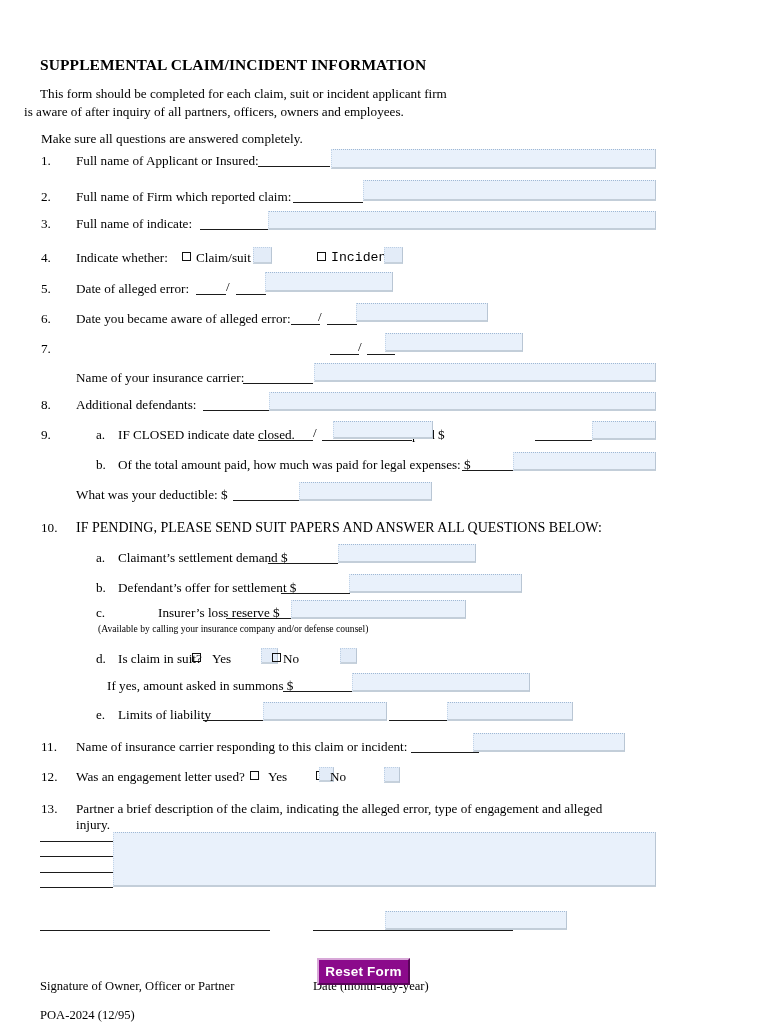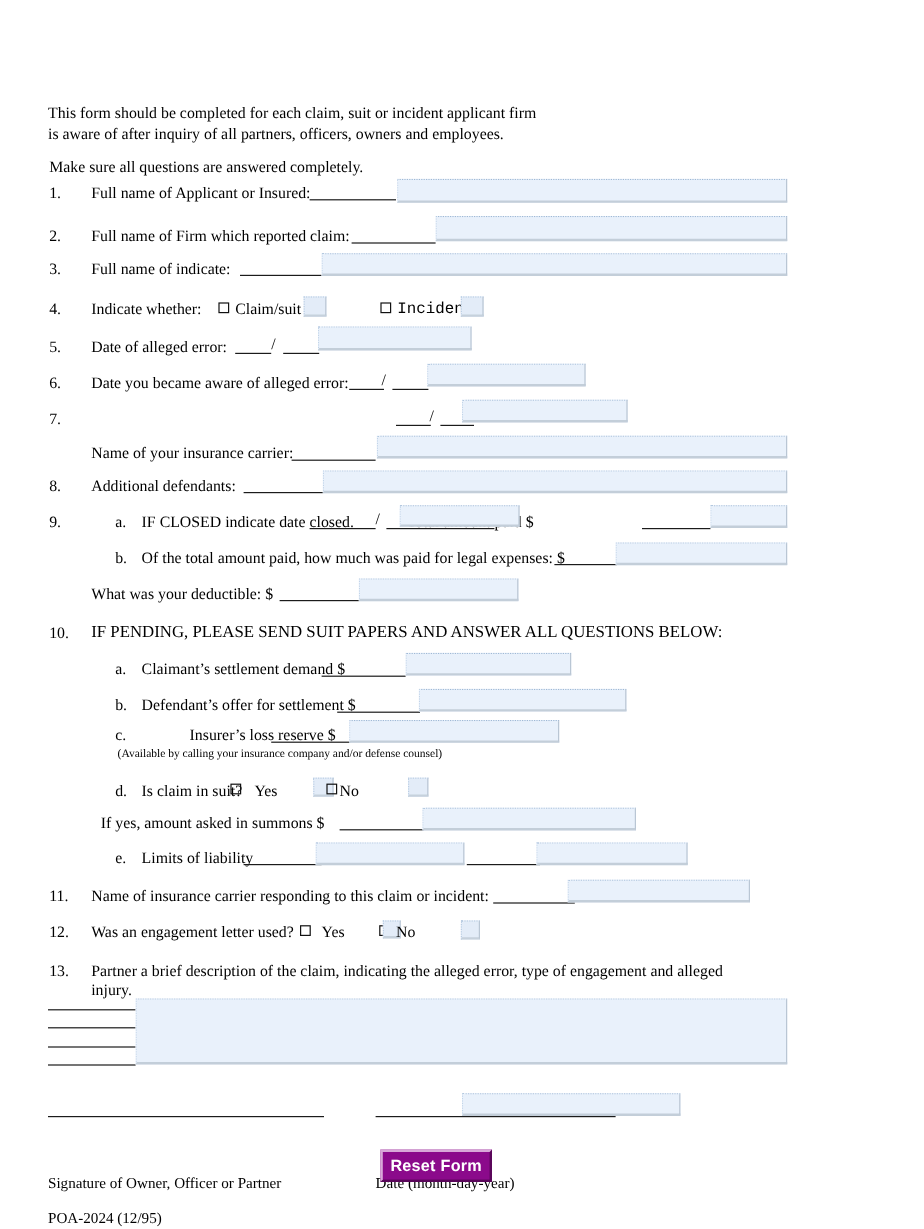--- a/index.html
+++ b/index.html
@@ -113,23 +113,24 @@
     box-sizing: border-box;
     cursor: pointer;
     letter-spacing: 0.2px;
   }
 </style>
 </head>
 <body>
 
 <div class="page">
 
+  <div class="abs title" style="left:40px; top:56px;">SUPPLEMENTAL CLAIM/INCIDENT INFORMATION</div>
 
   <div class="abs body-text" style="left:40px; top:86px;">This form should be completed for each claim, suit or incident applicant firm</div>
-  <div class="abs body-text" style="left:40px; top:104px;text-align:right;">is aware of after inquiry of all partners, officers, owners and employees.</div>
+  <div class="abs body-text" style="left:24px; top:104px;text-align:right;">is aware of after inquiry of all partners, officers, owners and employees.</div>
   <div class="abs body-text" style="left:41px; top:131px;">Make sure all questions are answered completely.</div>
 
   <div class="abs num" style="left:41px; top:153px;">1.</div>
   <div class="abs label" style="left:76px; top:153px;">Full name of Applicant or Insured:</div>
   <div class="rule" style="left:258px; top:166px; width:72px;"></div>
   <div class="field" style="left:331px; top:149px; width:325px; height:20px;"></div>
 
   <div class="abs num" style="left:41px; top:189px;">2.</div>
   <div class="abs label" style="left:76px; top:189px;">Full name of Firm which reported claim:</div>
   <div class="rule" style="left:293px; top:202px; width:70px;"></div>
@@ -219,21 +220,21 @@
 
   <div class="abs num" style="left:96px; top:651px;">d.</div>
   <div class="abs label" style="left:118px; top:651px;">Is claim in suit?</div>
   <div class="cbox" style="left:192px; top:653px;"></div>
   <div class="abs label" style="left:212px; top:651px;">Yes</div>
   <div class="field-sm" style="left:261px; top:648px; width:17px; height:16px;"></div>
   <div class="cbox" style="left:272px; top:653px;"></div>
   <div class="abs label" style="left:283px; top:651px;">No</div>
   <div class="field-sm" style="left:340px; top:648px; width:17px; height:16px;"></div>
 
-  <div class="abs label" style="left:84px; top:678px;">If yes, amount asked in summons  $</div>
+  <div class="abs label" style="left:107px; top:678px;">If yes, amount asked in summons  $</div>
   <div class="rule" style="left:283px; top:691px; width:70px;"></div>
   <div class="field" style="left:352px; top:673px; width:178px; height:19px;"></div>
 
   <div class="abs num" style="left:96px; top:707px;">e.</div>
   <div class="abs label" style="left:118px; top:707px;">Limits of liability</div>
   <div class="rule" style="left:203px; top:720px; width:65px;"></div>
   <div class="field" style="left:263px; top:702px; width:124px; height:19px;"></div>
   <div class="rule" style="left:389px; top:720px; width:61px;"></div>
   <div class="field" style="left:447px; top:702px; width:126px; height:19px;"></div>
 

